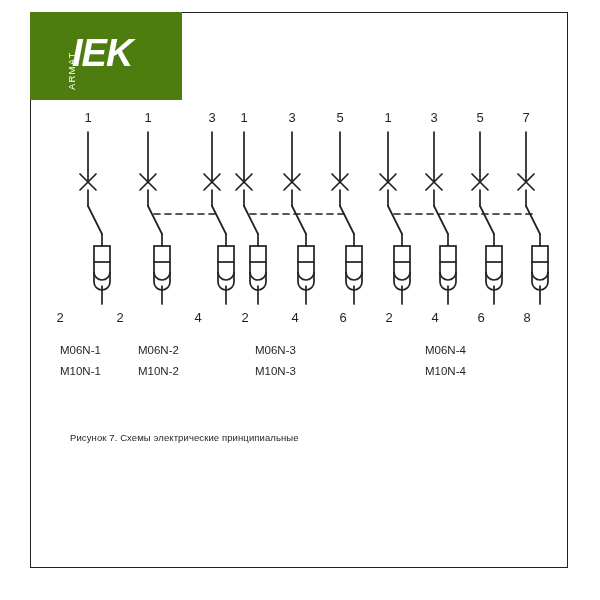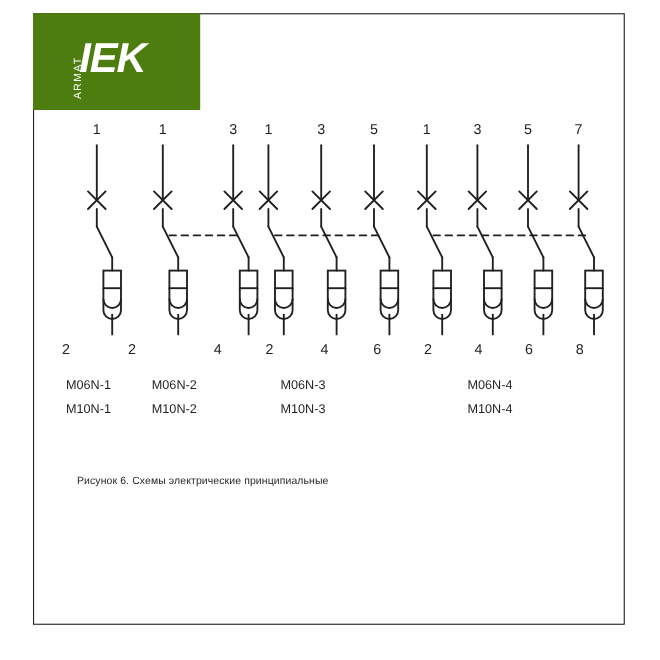--- a/index.html
+++ b/index.html
@@ -285,15 +285,15 @@
     <text class="model-lbl" x="108" y="254">M06N-2</text>
     <text class="model-lbl" x="108" y="275">M10N-2</text>
 
     <text class="model-lbl" x="225" y="254">M06N-3</text>
     <text class="model-lbl" x="225" y="275">M10N-3</text>
 
     <text class="model-lbl" x="395" y="254">M06N-4</text>
     <text class="model-lbl" x="395" y="275">M10N-4</text>
   </svg>
 
-  <div class="caption">Рисунок 6. Схемы электрические принципиальные</div>
+  <div class="caption">Рисунок 7. Схемы электрические принципиальные</div>
 
 </div>
 
 </body></html>

